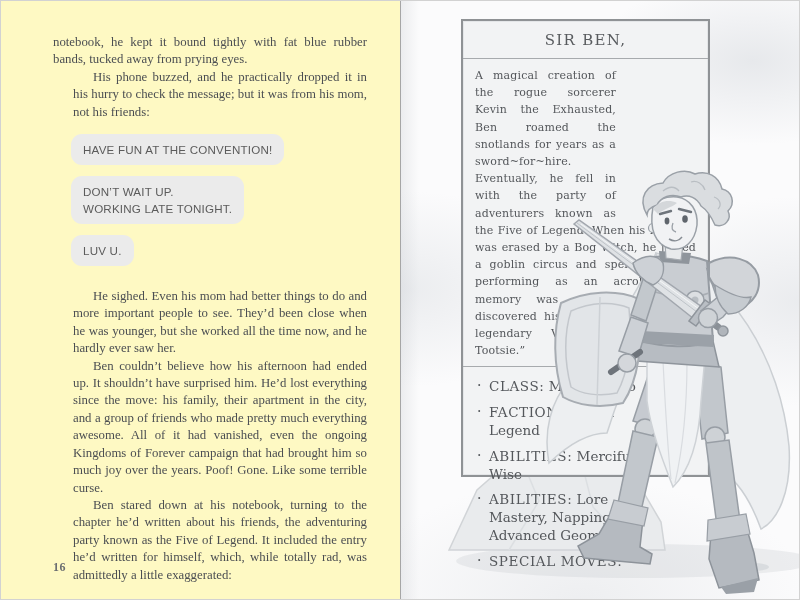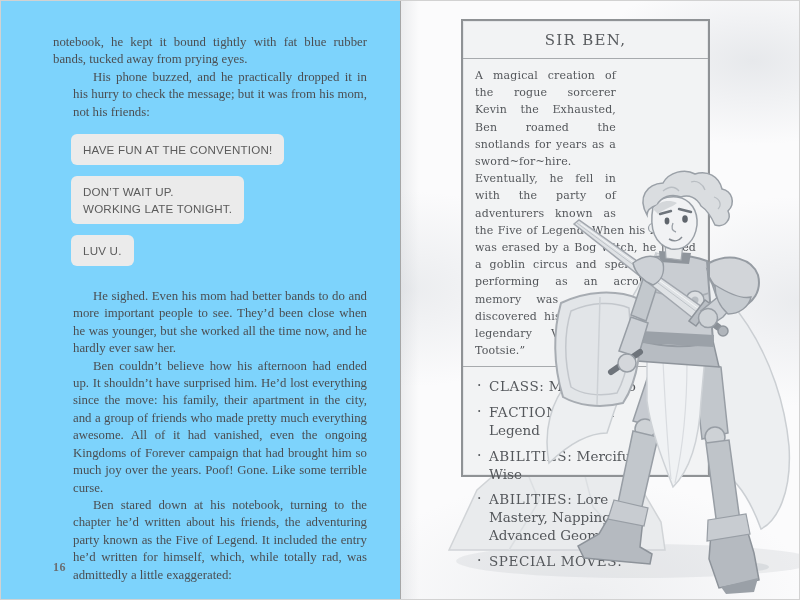--- a/index.html
+++ b/index.html
@@ -3,32 +3,32 @@
 <meta charset="utf-8">
 <style>
   html,body{margin:0;padding:0;background:#ffffff;}
   .spread{
     position:relative;width:800px;height:600px;overflow:hidden;
     box-sizing:border-box;border:1px solid #d2d2d2;
     background:#ffffff;
     font-family:"Liberation Serif", serif;
   }
   
-  .page-left{position:absolute;left:0;top:0;width:425px;height:600px;background:#7dd3fc;}
+  .page-left{position:absolute;left:0;top:0;width:425px;height:600px;background:#fef9c3;}
   .text-col{
     position:absolute;left:52px;top:33px;width:314px;
     font-size:12.8px;line-height:17.4px;color:#4b4e52;
     text-align:justify;
   }
   .text-col p{margin:0;}
   .text-col p.indent{text-indent:20px;margin-left:20px;}
   .bubbles{margin:13px 0 11px 18px;}
   .bubble{
     display:inline-block;
-    background:#ebebeb;border-radius:6px;
+    background:#ebebeb;border-radius:11px;
     padding:7px 12px;margin:0 0 11px 0;
     font-family:"Liberation Sans", sans-serif;
     font-size:11.6px;line-height:17px;letter-spacing:.2px;color:#5b5b5b;
     text-align:left;
   }
   .bubble span{display:block;}
   .bubble-row{display:block;}
   .folio{
     position:absolute;left:52px;bottom:26px;width:314px;
     text-align:left;font-size:12px;color:#6b6e71;letter-spacing:.5px;font-weight:bold;
@@ -88,21 +88,21 @@
         </div></div>
         <div class="bubble-row"><div class="bubble">
           <span>DON’T WAIT UP.</span>
           <span>WORKING LATE TONIGHT.</span>
         </div></div>
         <div class="bubble-row"><div class="bubble">
           <span>LUV U.</span>
         </div></div>
       </div>
 
-      <p class="indent">He sighed. Even his mom had better bands to do and more important people to see. They’d been close when he was younger, but she worked all the time now, and he hardly ever saw her.</p>
+      <p class="indent">He sighed. Even his mom had better things to do and more important people to see. They’d been close when he was younger, but she worked all the time now, and he hardly ever saw her.</p>
       <p class="indent">Ben couldn’t believe how his afternoon had ended up. It shouldn’t have surprised him. He’d lost everything since the move: his family, their apartment in the city, and a group of friends who made pretty much everything awesome. All of it had vanished, even the ongoing Kingdoms of Forever campaign that had brought him so much joy over the years. Poof! Gone. Like some terrible curse.</p>
       <p class="indent">Ben stared down at his notebook, turning to the chapter he’d written about his friends, the adventuring party known as the Five of Legend. It included the entry he’d written for himself, which, while totally rad, was admittedly a little exaggerated:</p>
     </div>
     <div class="folio">16</div>
   </div>
 
   <div class="page-right">
 
     <svg class="scene scene-back" viewBox="0 0 400 600">
       <ellipse cx="235" cy="560" rx="180" ry="17" fill="rgba(160,168,176,0.16)"></ellipse>

